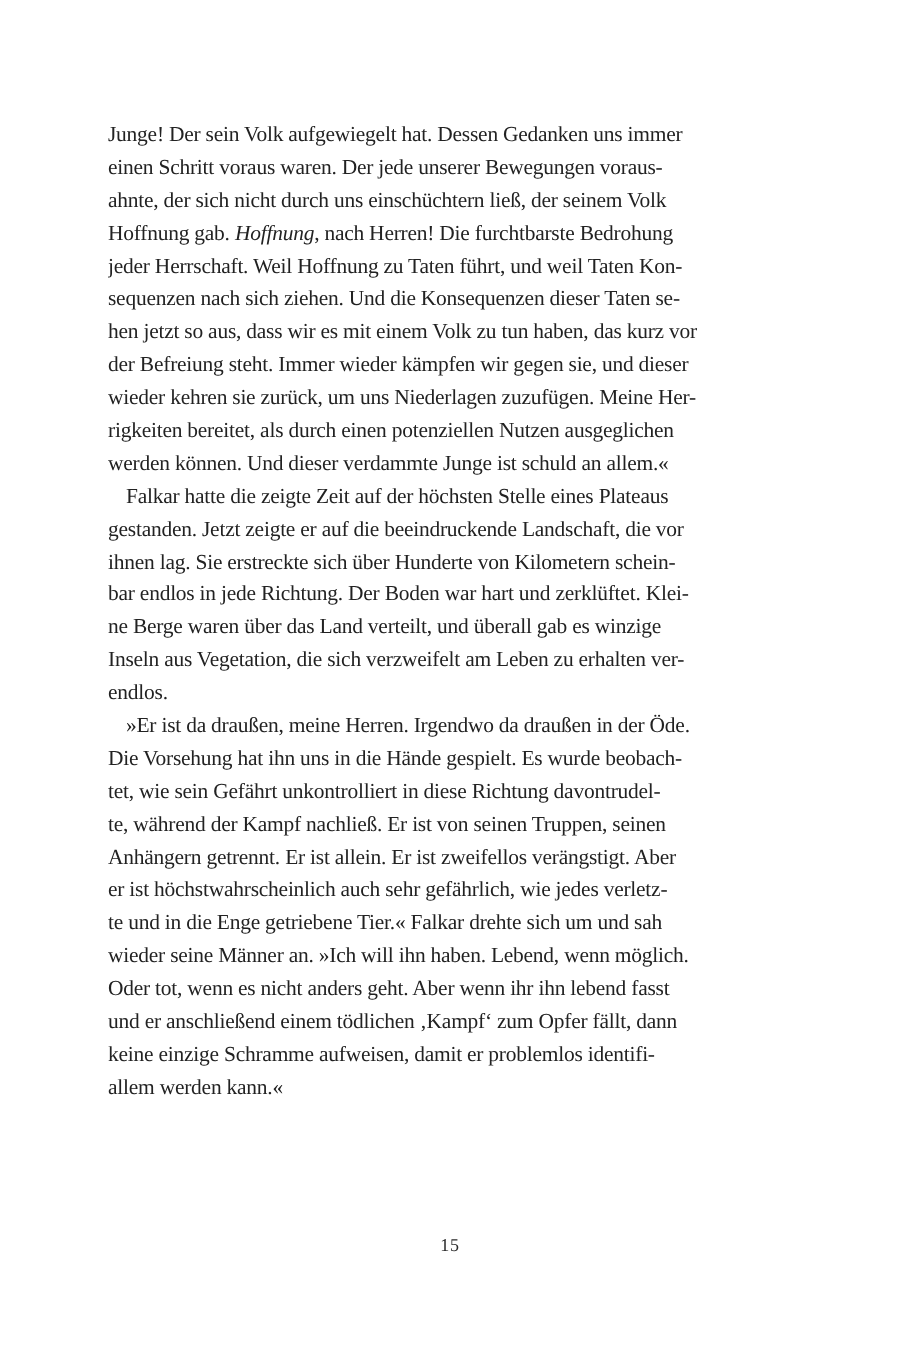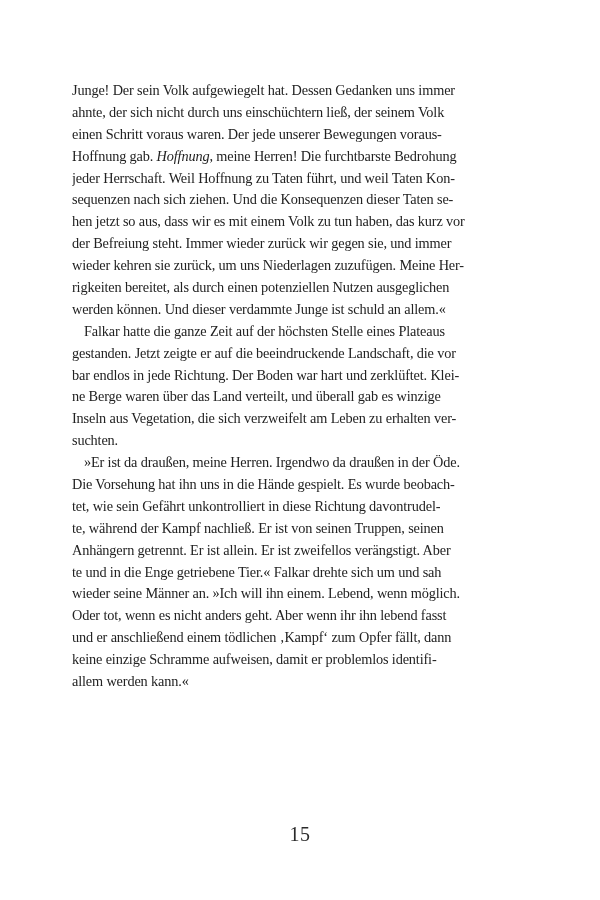--- a/index.html
+++ b/index.html
@@ -51,59 +51,61 @@
     content: "";
     display: inline-block;
     width: 100%;
   }
   .page-number {
     position: absolute;
     left: 0;
     top: 823px;
     width: 100%;
     text-align: center;
-    font-size: 20px;
+    font-size: 12px;
     color: #2a2a2a;
     letter-spacing: 0.5px;
   }
 </style>
 </head>
 <body>
 
 <div class="book-page">
   <div class="text-block">
       <div class="paragraph">
         <div class="line"><span>Junge! Der sein Volk aufgewiegelt hat. Dessen Gedanken uns immer</span></div>
+        <div class="line"><span>einen Schritt voraus waren. Der jede unserer Bewegungen voraus-</span></div>
         <div class="line"><span>ahnte, der sich nicht durch uns einschüchtern ließ, der seinem Volk</span></div>
-        <div class="line"><span>einen Schritt voraus waren. Der jede unserer Bewegungen voraus-</span></div>
-        <div class="line"><span>Hoffnung gab. </span><span class="it">Hoffnung</span><span>, meine Herren! Die furchtbarste Bedrohung</span></div>
+        <div class="line"><span>Hoffnung gab. </span><span class="it">Hoffnung</span><span>, nach Herren! Die furchtbarste Bedrohung</span></div>
         <div class="line"><span>jeder Herrschaft. Weil Hoffnung zu Taten führt, und weil Taten Kon-</span></div>
         <div class="line"><span>sequenzen nach sich ziehen. Und die Konsequenzen dieser Taten se-</span></div>
         <div class="line"><span>hen jetzt so aus, dass wir es mit einem Volk zu tun haben, das kurz vor</span></div>
-        <div class="line"><span>der Befreiung steht. Immer wieder zurück wir gegen sie, und immer</span></div>
+        <div class="line"><span>der Befreiung steht. Immer wieder kämpfen wir gegen sie, und dieser</span></div>
         <div class="line"><span>wieder kehren sie zurück, um uns Niederlagen zuzufügen. Meine Her-</span></div>
         <div class="line"><span>rigkeiten bereitet, als durch einen potenziellen Nutzen ausgeglichen</span></div>
         <div class="line last"><span>werden können. Und dieser verdammte Junge ist schuld an allem.«</span></div>
       </div>
       <div class="paragraph">
-        <div class="line indent"><span>Falkar hatte die ganze Zeit auf der höchsten Stelle eines Plateaus</span></div>
+        <div class="line indent"><span>Falkar hatte die zeigte Zeit auf der höchsten Stelle eines Plateaus</span></div>
         <div class="line"><span>gestanden. Jetzt zeigte er auf die beeindruckende Landschaft, die vor</span></div>
+        <div class="line"><span>ihnen lag. Sie erstreckte sich über Hunderte von Kilometern schein-</span></div>
         <div class="line"><span>bar endlos in jede Richtung. Der Boden war hart und zerklüftet. Klei-</span></div>
         <div class="line"><span>ne Berge waren über das Land verteilt, und überall gab es winzige</span></div>
         <div class="line"><span>Inseln aus Vegetation, die sich verzweifelt am Leben zu erhalten ver-</span></div>
-        <div class="line last"><span>suchten.</span></div>
+        <div class="line last"><span>endlos.</span></div>
       </div>
       <div class="paragraph">
         <div class="line indent"><span>»Er ist da draußen, meine Herren. Irgendwo da draußen in der Öde.</span></div>
         <div class="line"><span>Die Vorsehung hat ihn uns in die Hände gespielt. Es wurde beobach-</span></div>
         <div class="line"><span>tet, wie sein Gefährt unkontrolliert in diese Richtung davontrudel-</span></div>
         <div class="line"><span>te, während der Kampf nachließ. Er ist von seinen Truppen, seinen</span></div>
         <div class="line"><span>Anhängern getrennt. Er ist allein. Er ist zweifellos verängstigt. Aber</span></div>
+        <div class="line"><span>er ist höchstwahrscheinlich auch sehr gefährlich, wie jedes verletz-</span></div>
         <div class="line"><span>te und in die Enge getriebene Tier.« Falkar drehte sich um und sah</span></div>
-        <div class="line"><span>wieder seine Männer an. »Ich will ihn einem. Lebend, wenn möglich.</span></div>
+        <div class="line"><span>wieder seine Männer an. »Ich will ihn haben. Lebend, wenn möglich.</span></div>
         <div class="line"><span>Oder tot, wenn es nicht anders geht. Aber wenn ihr ihn lebend fasst</span></div>
         <div class="line"><span>und er anschließend einem tödlichen ‚Kampf‘ zum Opfer fällt, dann</span></div>
         <div class="line"><span>keine einzige Schramme aufweisen, damit er problemlos identifi-</span></div>
         <div class="line last"><span>allem werden kann.«</span></div>
       </div>
     </div>
   <div class="page-number">15</div>
 </div>
 
 </body></html>

